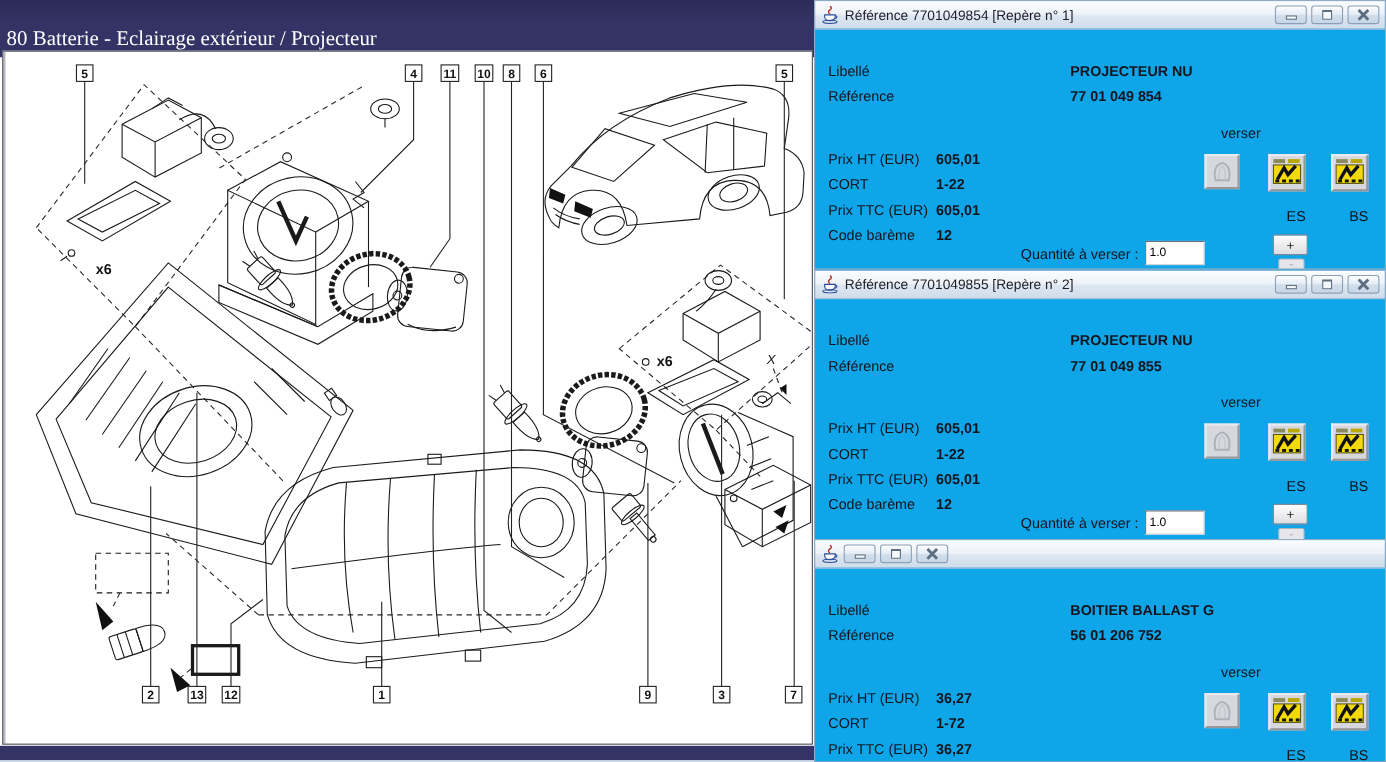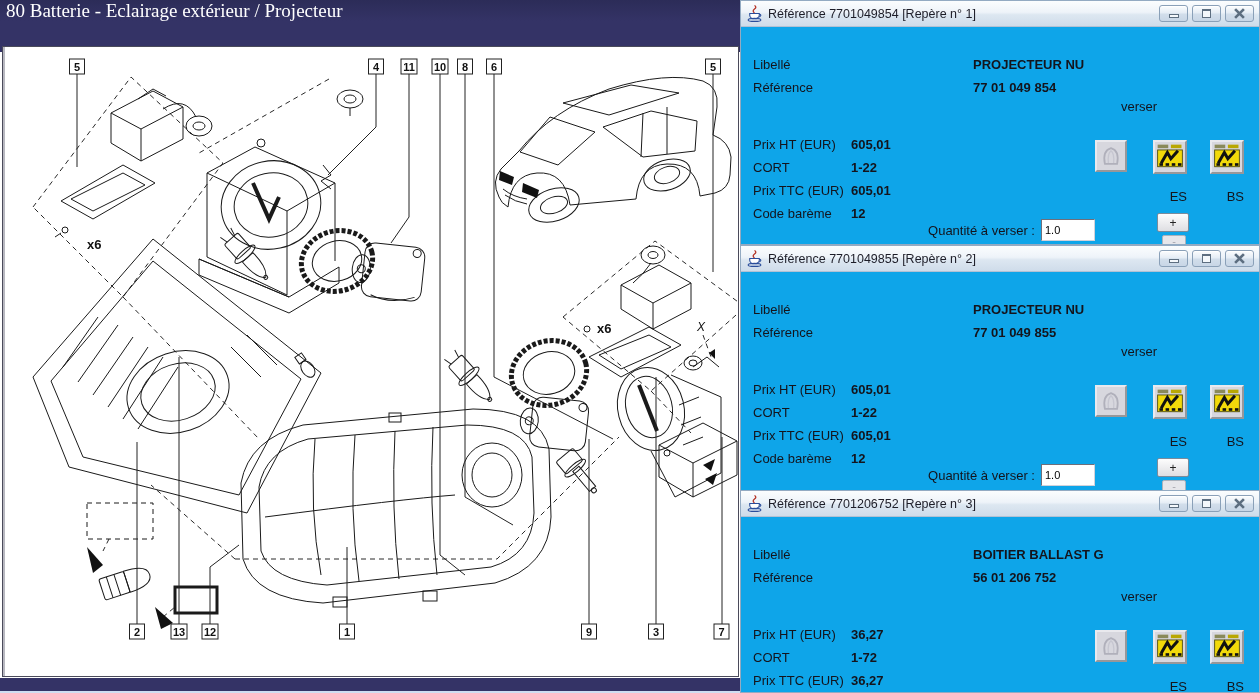--- a/index.html
+++ b/index.html
@@ -6,21 +6,21 @@
   body{
     width:1260px;height:693px;position:relative;overflow:hidden;
     background:#cfddf1;font-family:"Liberation Sans",sans-serif;
   }
   
   .left-pane{position:absolute;left:0;top:0;width:740px;height:691px;background:#ffffff;}
   .page-header{
     position:absolute;left:0;top:0;width:740px;height:52px;box-sizing:border-box;
     background:linear-gradient(180deg,#2c2c58 0%,#343366 40%,#343366 100%);
     color:#ffffff;font-family:"Liberation Serif",serif;font-size:19px;
-    display:flex;padding:0 0 5px 6px;
+    display:flex;align-items:flex-end;padding:0 0 5px 6px;
   }
   .diagram-wrap{
     position:absolute;left:2px;top:46px;width:735px;height:629px;
     border:1px solid #4a4a5a;background:#ffffff;box-shadow:inset 2px 0 0 #b8b8c0;
   }
   .diagram-wrap svg{display:block;width:735px;height:629px;}
   .bottom-bar{position:absolute;left:0;top:678px;width:740px;height:13px;background:#343366;}
 
   
   .jwindow{
@@ -44,21 +44,21 @@
   }
   .g-min{width:10px;height:4px;border:1px solid #5d6e80;box-sizing:border-box;background:#f4f8fc;margin-top:5px;}
   .g-max{width:9px;height:9px;border:1px solid #5d6e80;border-top-width:2px;box-sizing:border-box;background:#f4f8fc;}
   .g-x{width:11px;height:11px;}
   .g-x path{stroke:#5d6e80;stroke-width:2.4;fill:none;}
 
   .wcontent{position:absolute;left:0;top:26px;right:0;bottom:0;font-size:13px;color:#14141c;}
   .lbl{position:absolute;left:12px;white-space:nowrap;}
   .bval{position:absolute;font-weight:bold;white-space:nowrap;}
   .pval{position:absolute;left:110px;font-weight:bold;white-space:nowrap;}
-  .verser{position:absolute;top:72px;left:369px;width:58px;text-align:center;}
+  .verser{position:absolute;top:86px;left:369px;width:58px;}
   .icon-btn{
     position:absolute;width:34px;height:34px;box-sizing:border-box;
     border:2px outset #e9e9ee;background:#d7d7de;display:inline-block;
   }
   .icon-btn svg{display:block;width:100%;height:100%;}
   .under-lbl{position:absolute;top:162px;width:34px;text-align:right;}
   .qty-lbl{position:absolute;top:196px;left:158px;width:136px;text-align:right;white-space:nowrap;}
   .qty-input{
     position:absolute;top:192px;left:300px;width:46px;height:18px;box-sizing:content-box;
     border:1px solid;border-color:#6f6f7a #d2d2da #d2d2da #6f6f7a;
@@ -500,21 +500,20 @@
 <div class="jwindow" style="top:490px;height:203px;">
   <div class="titlebar">
     <span class="jicon">
       <svg viewBox="0 0 16 16">
           <path d="M8 0.5 Q10.5 2 8 3.8 Q5.5 5.6 8 7.4" stroke="#b33124" fill="none" stroke-width="1.2"></path>
           <path d="M3.5 8 h9 v1.6 a4.5 3.4 0 0 1 -9 0 Z" fill="#fff" stroke="#2a4d9b"></path>
           <path d="M12.5 8.6 q3 0.8 0 2.8" stroke="#2a4d9b" fill="none"></path>
           <ellipse cx="8" cy="14" rx="6" ry="1.4" fill="none" stroke="#2a4d9b"></ellipse>
         </svg>
     </span>
-    <span class="ttext">Référence 7701206752 [Repère n° 3]</span>
     <span class="wbtns">
       <span class="wbtn">
           <span class="g-min"></span>
         </span>
       <span class="wbtn">
           <span class="g-max"></span>
         </span>
       <span class="wbtn">
           <svg class="g-x" viewBox="0 0 10 10">
             <path d="M1 1 L9 9 M9 1 L1 9"></path>

